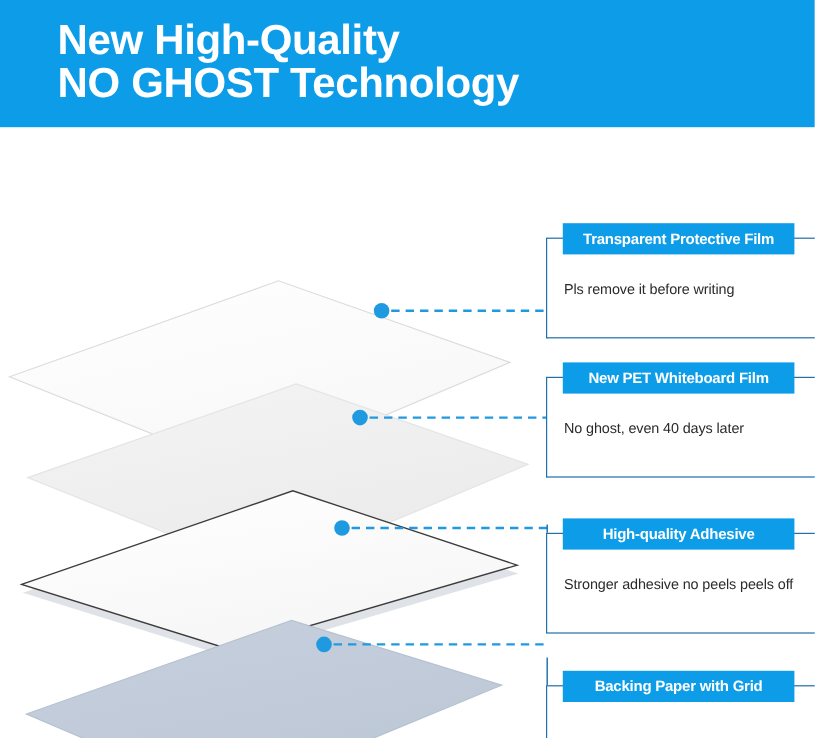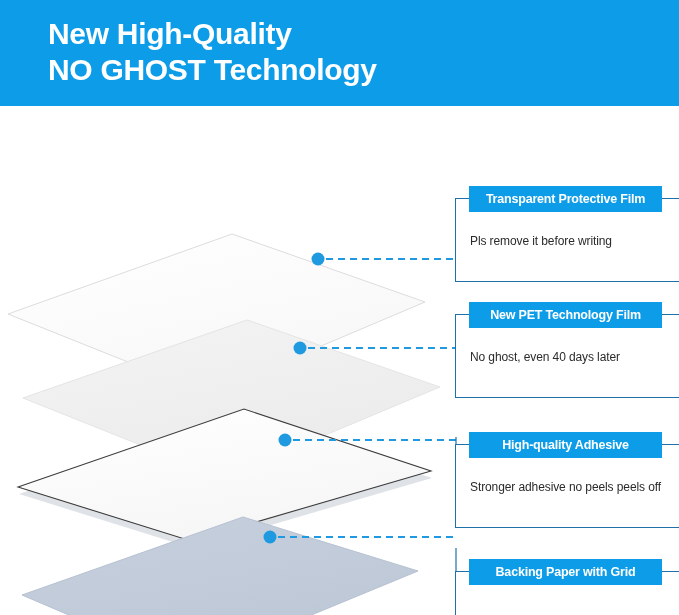--- a/index.html
+++ b/index.html
@@ -25,21 +25,21 @@
     height: 106px;
     background: #0d9ce8;
     box-sizing: border-box;
   }
   #header-title {
     position: absolute;
     left: 48px;
     top: 16px;
     width: 600px;
     color: #ffffff;
-    font-size: 30px;
+    font-size: 35px;
     font-weight: bold;
     line-height: 36px;
     letter-spacing: -0.3px;
     white-space: pre-line;
   }
 
   
   #illustration {
     position: absolute;
     left: 0;
@@ -178,21 +178,21 @@
     <circle cx="270" cy="537" r="6.5" fill="#1f9ae0"></circle>
   </g>
 </svg>
 
 <div class="callout" id="callout-1">
   <div class="callout-title">Transparent Protective Film</div>
   <div class="callout-body">Pls remove it before writing</div>
 </div>
 
 <div class="callout" id="callout-2">
-  <div class="callout-title">New PET Technology Film</div>
+  <div class="callout-title">New PET Whiteboard Film</div>
   <div class="callout-body">No ghost, even 40 days later</div>
 </div>
 
 <div class="callout" id="callout-3">
   <div class="callout-title">High-quality Adhesive</div>
   <div class="callout-body">Stronger adhesive no peels peels off</div>
 </div>
 
 <div class="callout" id="callout-4">
   <div class="callout-title">Backing Paper with Grid</div>

